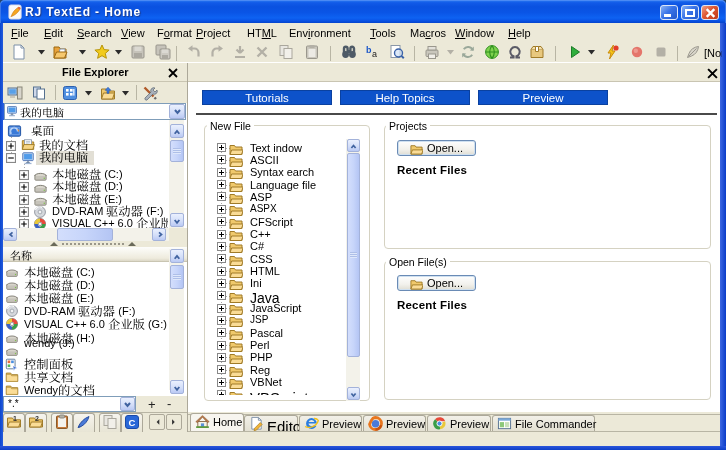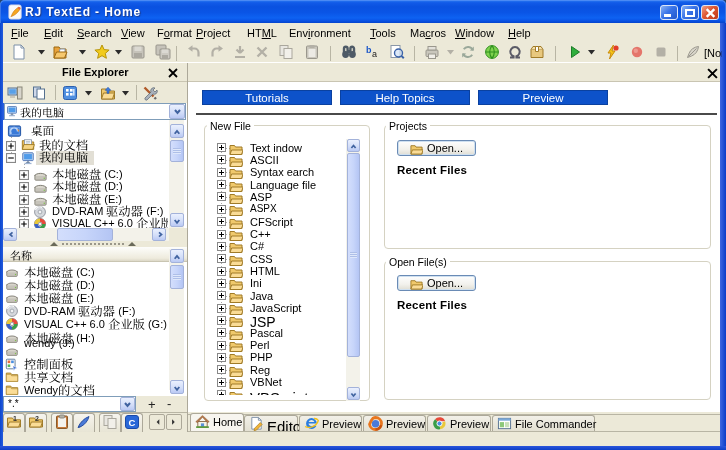--- a/index.html
+++ b/index.html
@@ -737,41 +737,41 @@
 <div class="ab" style="left:45px;top:142.3px;font-size:11px">Ini</div>
 <svg class="ab" style="left:12px;top:156.2px" width="9" height="9" viewBox="0 0 9 9">
       <rect x=".5" y=".5" width="8" height="8" fill="#fff" stroke="#888"></rect>
       <path d="M2 4.5h5M4.5 2v5" stroke="#000"></path>
     </svg>
 <div class="ab" style="left:21px;top:160.7px;width:4px;height:1px;background:repeating-linear-gradient(90deg,#a8a8a8 0 1px,transparent 1px 3px)"></div>
 <svg class="ab" style="left:24px;top:154.7px" width="14" height="13" viewBox="0 0 14 13">
       <path d="M1 3.5h4.5l1 1.5H13v7.5H1z" fill="#f0c96c" stroke="#a07b28"></path>
       <path d="M1 12.5l1.6-4.5H14.2l-1.7 4.5z" fill="#fadc96" stroke="#a07b28"></path>
     </svg>
-<div class="ab" style="left:45px;top:154.7px;font-size:11px">Java</div>
+<div class="ab" style="left:45px;top:154.7px;font-size:14px">Java</div>
 <svg class="ab" style="left:12px;top:168.5px" width="9" height="9" viewBox="0 0 9 9">
       <rect x=".5" y=".5" width="8" height="8" fill="#fff" stroke="#888"></rect>
       <path d="M2 4.5h5M4.5 2v5" stroke="#000"></path>
     </svg>
 <div class="ab" style="left:21px;top:173.0px;width:4px;height:1px;background:repeating-linear-gradient(90deg,#a8a8a8 0 1px,transparent 1px 3px)"></div>
 <svg class="ab" style="left:24px;top:167.0px" width="14" height="13" viewBox="0 0 14 13">
       <path d="M1 3.5h4.5l1 1.5H13v7.5H1z" fill="#f0c96c" stroke="#a07b28"></path>
       <path d="M1 12.5l1.6-4.5H14.2l-1.7 4.5z" fill="#fadc96" stroke="#a07b28"></path>
     </svg>
 <div class="ab" style="left:45px;top:167.0px;font-size:11px">JavaScript</div>
 <svg class="ab" style="left:12px;top:180.9px" width="9" height="9" viewBox="0 0 9 9">
       <rect x=".5" y=".5" width="8" height="8" fill="#fff" stroke="#888"></rect>
       <path d="M2 4.5h5M4.5 2v5" stroke="#000"></path>
     </svg>
 <div class="ab" style="left:21px;top:185.4px;width:4px;height:1px;background:repeating-linear-gradient(90deg,#a8a8a8 0 1px,transparent 1px 3px)"></div>
 <svg class="ab" style="left:24px;top:179.4px" width="14" height="13" viewBox="0 0 14 13">
       <path d="M1 3.5h4.5l1 1.5H13v7.5H1z" fill="#f0c96c" stroke="#a07b28"></path>
       <path d="M1 12.5l1.6-4.5H14.2l-1.7 4.5z" fill="#fadc96" stroke="#a07b28"></path>
     </svg>
-<div class="ab" style="left:45px;top:179.4px;font-size:14px">JSP</div>
+<div class="ab" style="left:45px;top:179.4px;font-size:10px">JSP</div>
 <svg class="ab" style="left:12px;top:193.2px" width="9" height="9" viewBox="0 0 9 9">
       <rect x=".5" y=".5" width="8" height="8" fill="#fff" stroke="#888"></rect>
       <path d="M2 4.5h5M4.5 2v5" stroke="#000"></path>
     </svg>
 <div class="ab" style="left:21px;top:197.8px;width:4px;height:1px;background:repeating-linear-gradient(90deg,#a8a8a8 0 1px,transparent 1px 3px)"></div>
 <svg class="ab" style="left:24px;top:191.8px" width="14" height="13" viewBox="0 0 14 13">
       <path d="M1 3.5h4.5l1 1.5H13v7.5H1z" fill="#f0c96c" stroke="#a07b28"></path>
       <path d="M1 12.5l1.6-4.5H14.2l-1.7 4.5z" fill="#fadc96" stroke="#a07b28"></path>
     </svg>
 <div class="ab" style="left:45px;top:191.8px;font-size:11px">Pascal</div>

